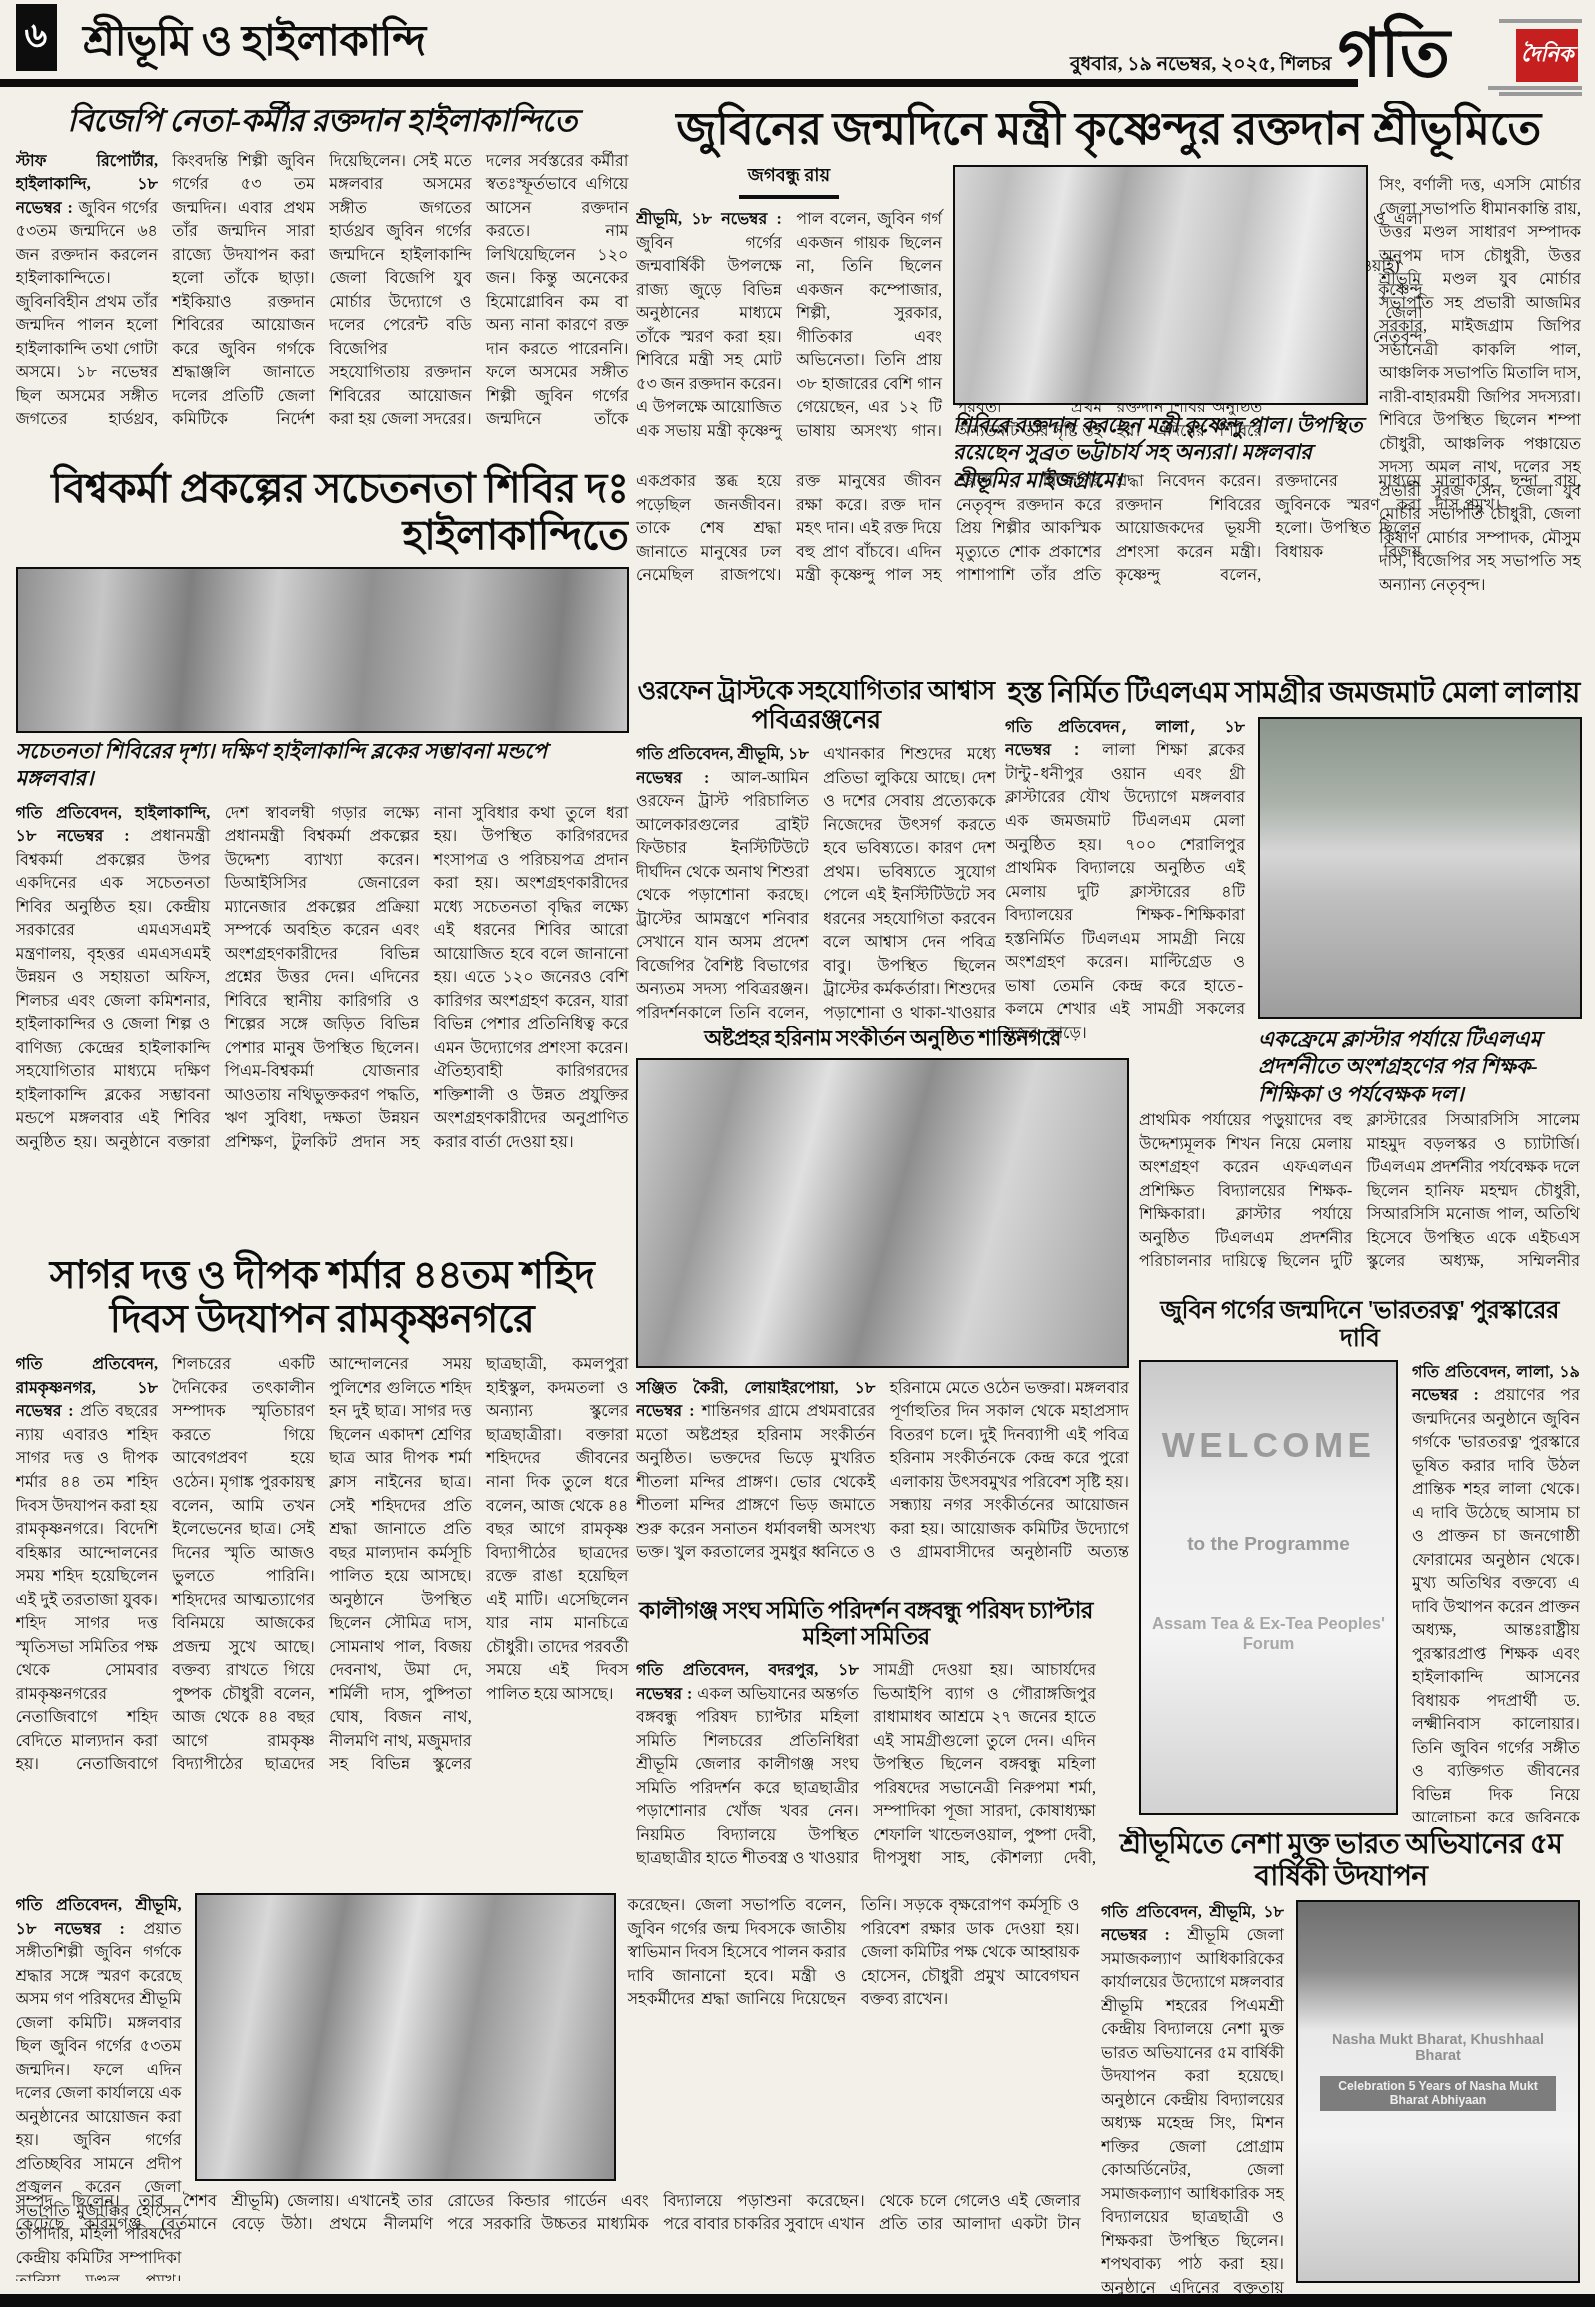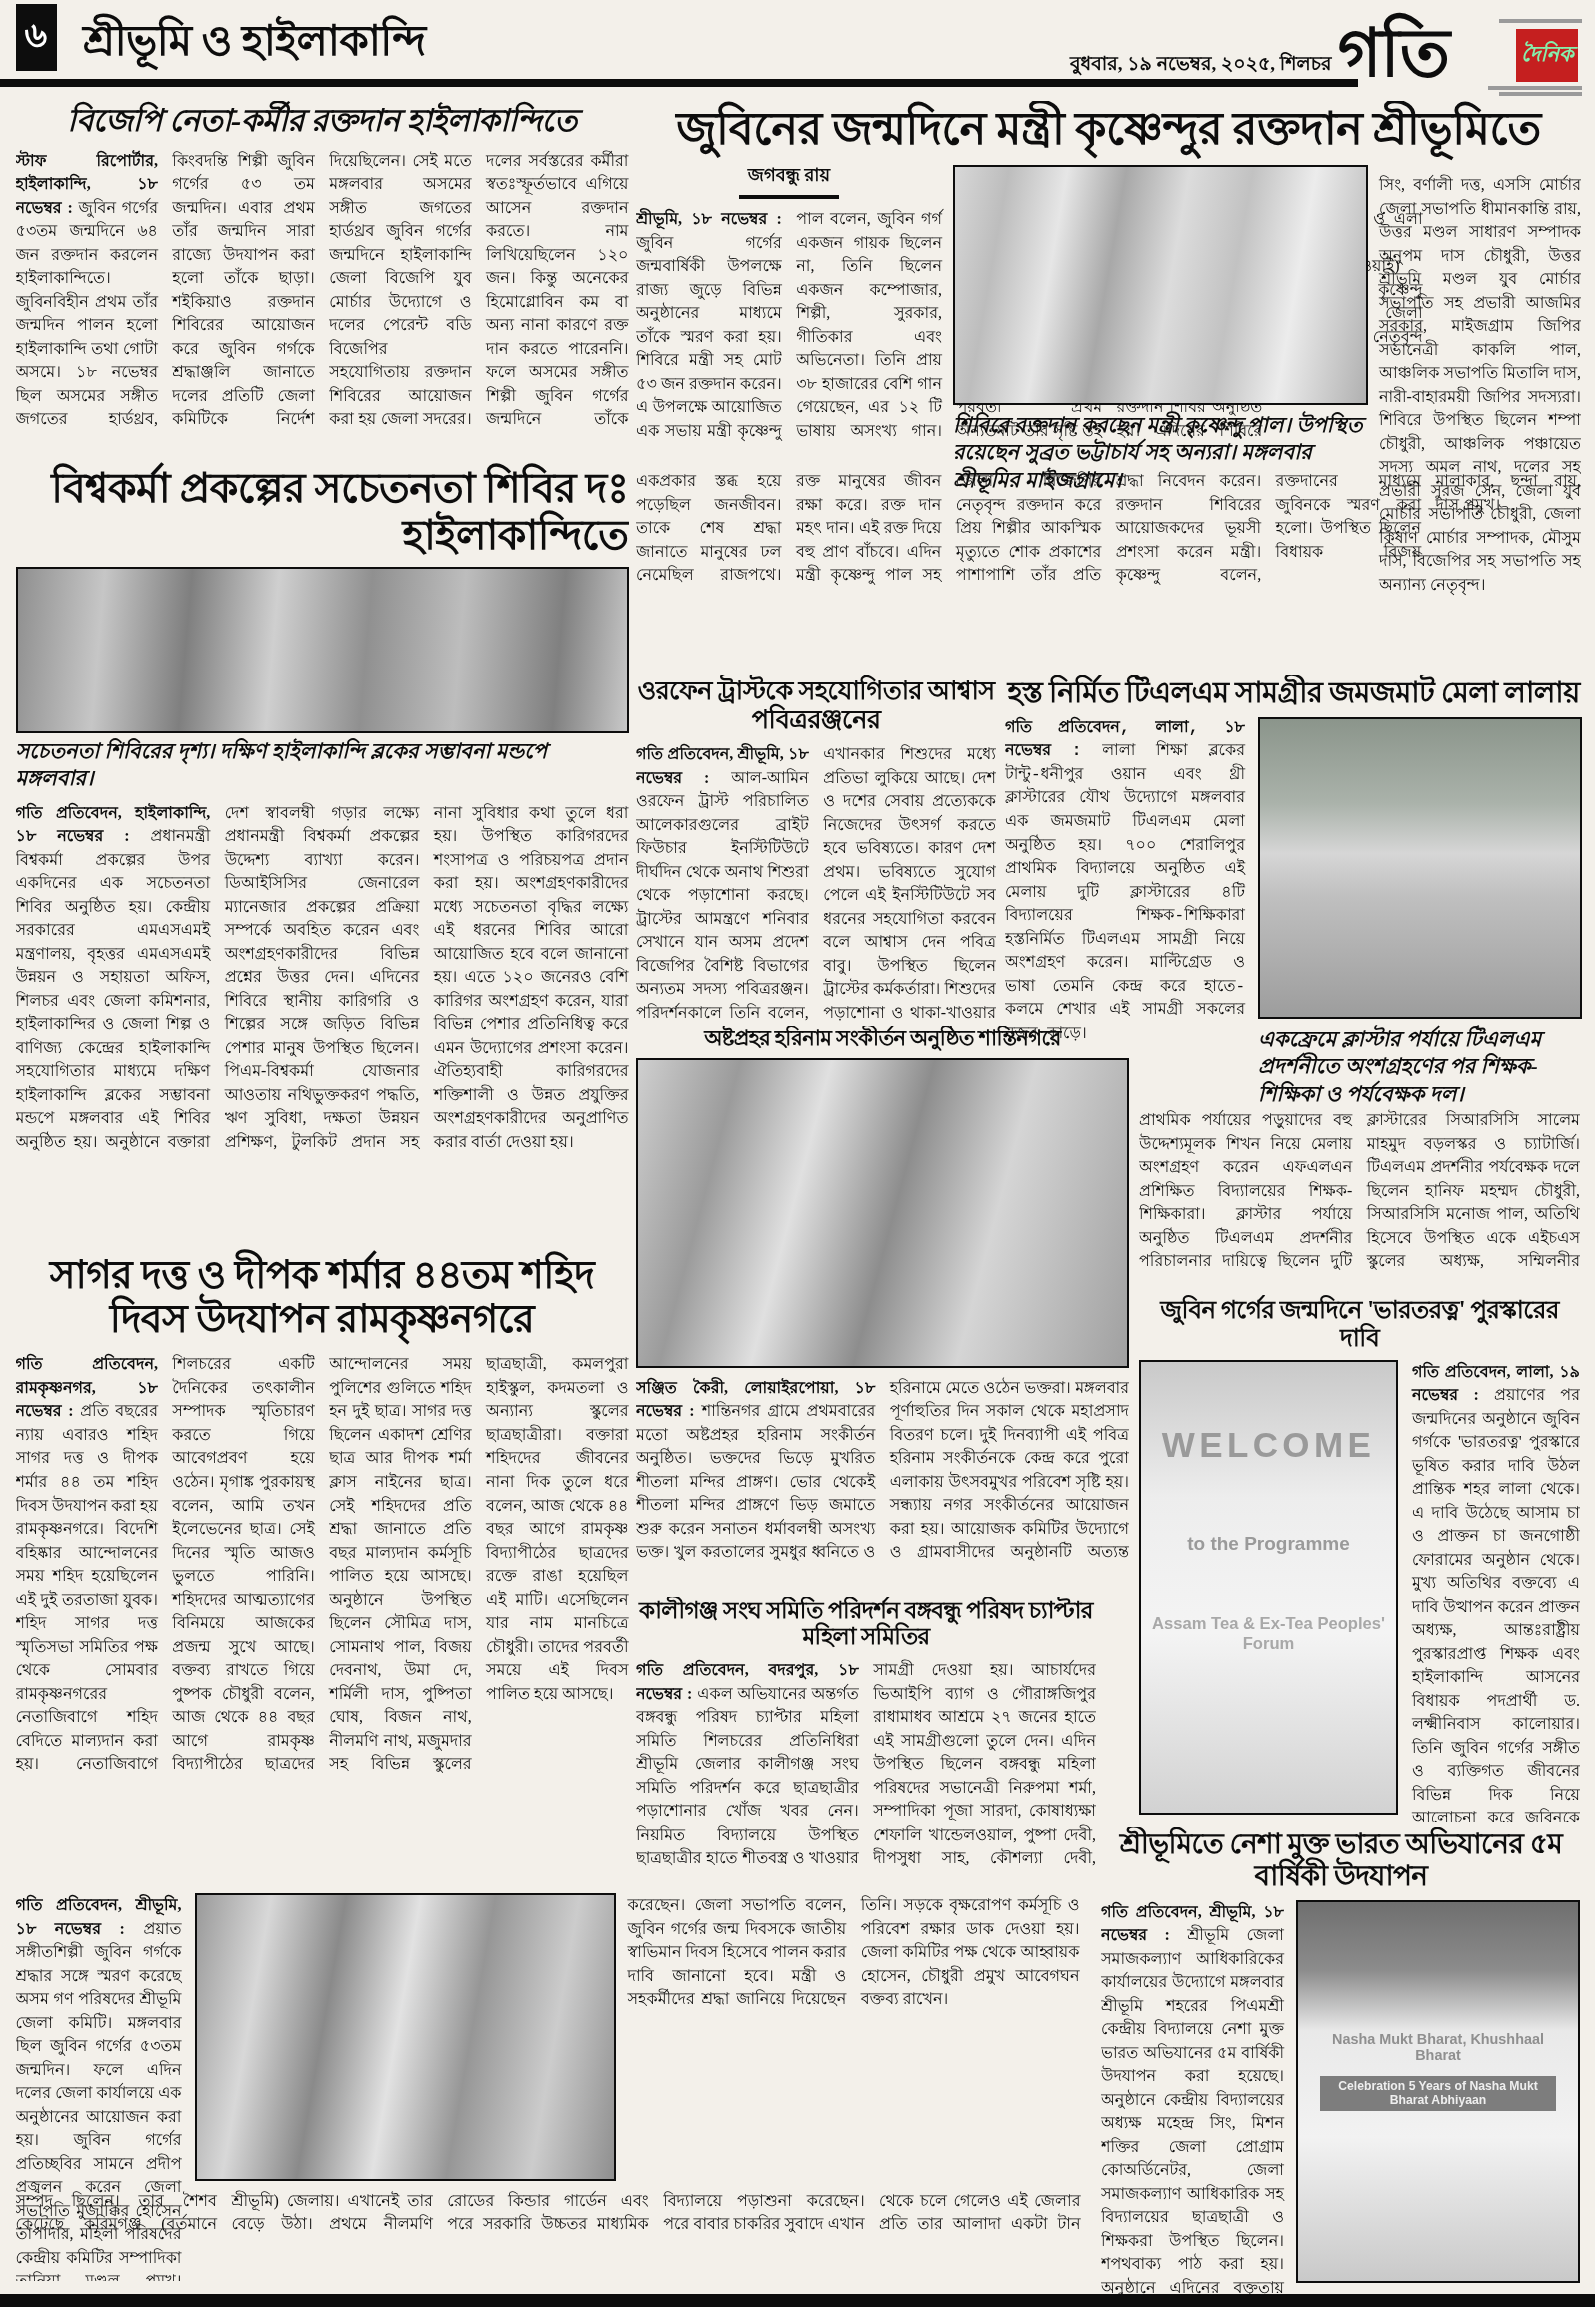--- a/index.html
+++ b/index.html
@@ -7,21 +7,21 @@
         font-family:"Liberation Serif",serif;overflow:hidden;}
   
   #masthead{position:absolute;left:0;top:0;width:1595px;height:97px;}
   .pagebox{position:absolute;left:15.5px;top:4.4px;width:41px;height:67px;background:#0d0d0d;
            color:#fff;font-size:35px;font-weight:bold;display:flex;align-items:center;justify-content:center;}
   .secttitle{position:absolute;left:83px;top:7.8px;font-size:42px;font-weight:bold;letter-spacing:-0.6px;}
   .dateline-top{position:absolute;left:1070px;top:49px;font-size:19px;font-weight:bold;}
   .hrule{position:absolute;left:0;top:79px;width:1358px;height:7.8px;background:#0d0d0d;}
   .logo{position:absolute;right:13.3px;top:2.2px;width:244px;height:89px;}
   .logo-title{position:absolute;left:0;top:0;font-size:67px;font-weight:bold;letter-spacing:-1.1px;}
-  .logo-badge{position:absolute;right:3.3px;top:27px;width:62px;height:53px;background:#c51f1f;color:#86efac;
+  .logo-badge{position:absolute;right:3.3px;top:27px;width:62px;height:53px;background:#c51f1f;color:#ffffff;
               font-size:21px;font-weight:bold;font-style:italic;display:flex;align-items:center;justify-content:center;}
   .logo-line{position:absolute;right:0;background:#9a9a9a;height:3.9px;}
   .ll1{top:16.6px;width:83px;} .ll2{top:84px;width:94px;} .ll3{top:90px;width:83px;}
   
   .art{position:absolute;overflow:hidden;}
   .hl{font-weight:bold;text-align:center;line-height:1.14;letter-spacing:-0.6px;}
   .dl{font-weight:bold;}
   .bd{font-size:16px;text-align:justify;line-height:1.47;column-gap:14.4px;}
   .cols2{column-count:2;} .cols3{column-count:3;} .cols4{column-count:4;}
   .cols5{column-count:5;} .cols6{column-count:6;}

